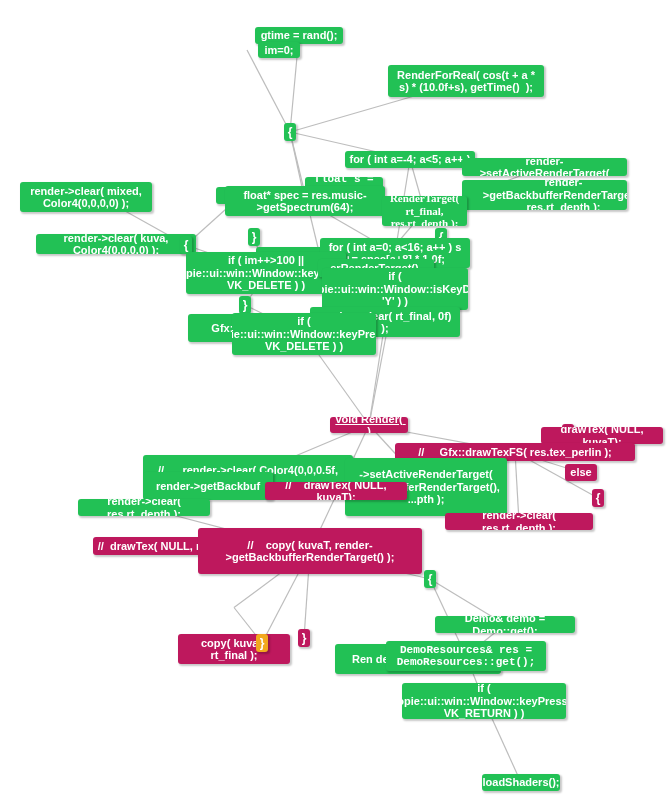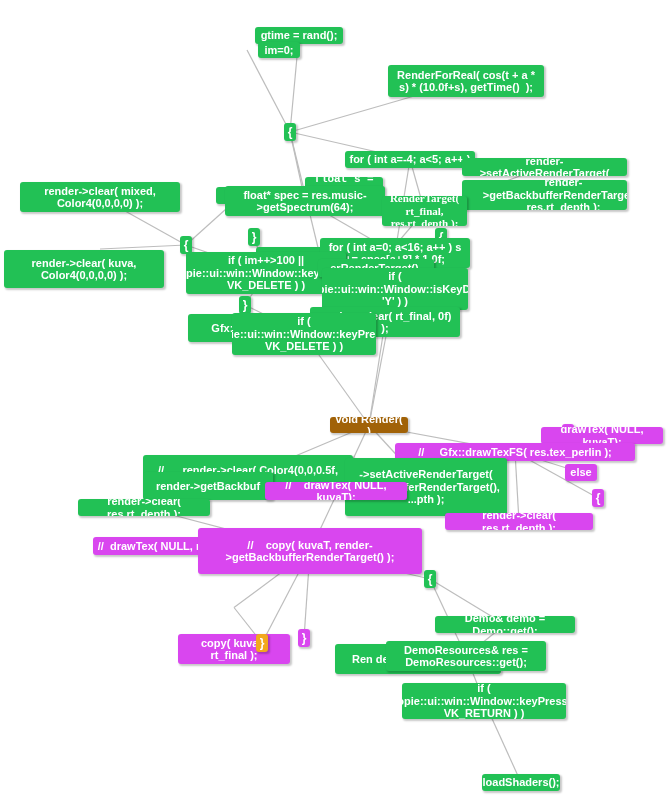--- a/index.html
+++ b/index.html
@@ -39,22 +39,22 @@
     border-radius: 3px;
     white-space: pre-wrap;
     overflow: hidden;
     box-shadow: 1.5px 1.5px 2px rgba(0,0,0,0.22);
     display: flex;
     align-items: center;
     justify-content: center;
     cursor: default;
   }
   .node.green  { background: #22c155; }
-  .node.red    { background: #d946ef; }
-  .node.blue   { background: #a16207; }
+  .node.red    { background: #be185d; }
+  .node.blue   { background: #be185d; text-decoration: underline; }
   .node.orange { background: #f2a81e; }
   .node.brace  { font-size: 12px; padding: 1px 3px; }
 </style>
 </head>
 <body>
 
 <div id="canvas">
   <svg id="edge-layer" width="672" height="800" viewBox="0 0 672 800">
       <line x1="247" y1="50" x2="290" y2="132" stroke="#bdbdbd" stroke-width="1.2"></line>
       <line x1="299" y1="35.5" x2="290" y2="132" stroke="#bdbdbd" stroke-width="1.2"></line>
@@ -111,23 +111,23 @@
       <div class="node green" style="left: 255px; top: 27px; width: 88px; height: 17px;"><span>gtime = rand();</span></div>
       <div class="node green" style="left: 226px; top: 42px; width: 42px; height: 16px; margin-left: 32px;"><span>im=0;</span></div>
       <div class="node green" style="left: 388px; top: 65px; width: 156px; height: 32px;"><span>RenderForReal( cos(t + a * s) * (10.0f+s), getTime()  );</span></div>
       <div class="node green brace" style="left: 284px; top: 123px; width: 12px; height: 18px;"><span>{</span></div>
       <div class="node green" style="left: 345px; top: 151px; width: 130px; height: 17px;"><span>for ( int a=-4; a&lt;5; a++ )</span></div>
       <div class="node green" style="left: 462px; top: 158px; width: 165px; height: 18px;"><span>render-&gt;setActiveRenderTarget(</span></div>
       <div class="node green" style="left: 462px; top: 180px; width: 165px; height: 30px; padding-left: 42px;"><span>render-&gt;getBackbufferRenderTarget(), res.rt_depth );</span></div>
       <div class="node green" style="left: 305px; top: 177px; width: 78px; height: 17px; font-family: Liberation Mono, monospace;"><span>float s = 0.05f;</span></div>
       <div class="node green" style="left: 216px; top: 187px; width: 50px; height: 17px;"><span>float</span></div>
       <div class="node green" style="left: 225px; top: 186px; width: 160px; height: 30px;"><span>float* spec = res.music-&gt;getSpectrum(64);</span></div>
-      <div class="node green" style="left: 20px; top: 182px; width: 160px; height: 30px;"><span>render-&gt;clear( mixed, Color4(0,0,0,0) );</span></div>
+      <div class="node green" style="left: 20px; top: 182px; width: 132px; height: 30px;"><span>render-&gt;clear( mixed, Color4(0,0,0,0) );</span></div>
       <div class="node green" style="left: 382px; top: 196px; width: 85px; height: 30px; font-family: Liberation Serif, serif;"><span>RenderTarget( rt_final, res.rt_depth );</span></div>
-      <div class="node green" style="left: 4px; top: 234px; width: 160px; height: 38px; margin-top: 16px;"><span>render-&gt;clear( kuva, Color4(0,0,0,0) );</span></div>
+      <div class="node green" style="left: 36px; top: 234px; width: 160px; height: 20px;"><span>render-&gt;clear( kuva, Color4(0,0,0,0) );</span></div>
       <div class="node green brace" style="left: 180px; top: 236px; width: 12px; height: 18px;"><span>{</span></div>
       <div class="node green brace" style="left: 248px; top: 228px; width: 12px; height: 18px;"><span>}</span></div>
       <div class="node green brace" style="left: 435px; top: 228px; width: 12px; height: 18px;"><span>{</span></div>
       <div class="node green" style="left: 256px; top: 247px; width: 128px; height: 18px;"><span>//      rand</span></div>
       <div class="node green" style="left: 320px; top: 238px; width: 150px; height: 30px;"><span>for ( int a=0; a&lt;16; a++ ) s += spec[a+8] * 1.0f;</span></div>
       <div class="node green" style="left: 186px; top: 252px; width: 160px; height: 42px;"><span>if ( im++&gt;100 || poopie::ui::win::Window::keyPressed( VK_DELETE ) )</span></div>
       <div class="node green" style="left: 318px; top: 259px; width: 116px; height: 18px;"><span>erRenderTarget(),</span></div>
       <div class="node green" style="left: 322px; top: 268px; width: 146px; height: 42px;"><span>if ( !poopie::ui::win::Window::isKeyDown( 'Y' ) )</span></div>
       <div class="node green" style="left: 310px; top: 307px; width: 150px; height: 30px;"><span>render-&gt;clear( rt_final, 0f) );</span></div>
       <div class="node green brace" style="left: 239px; top: 296px; width: 12px; height: 18px;"><span>}</span></div>
@@ -146,17 +146,17 @@
       <div class="node green" style="left: 78px; top: 499px; width: 132px; height: 17px;"><span>render-&gt;clear( res.rt_depth );</span></div>
       <div class="node red" style="left: 445px; top: 513px; width: 148px; height: 17px;"><span>render-&gt;clear( res.rt_depth );</span></div>
       <div class="node red" style="left: 93px; top: 537px; width: 112px; height: 18px;"><span>//  drawTex( NULL, r</span></div>
       <div class="node red" style="left: 198px; top: 528px; width: 224px; height: 46px;"><span>//    copy( kuvaT, render-&gt;getBackbufferRenderTarget() );</span></div>
       <div class="node green brace" style="left: 424px; top: 570px; width: 12px; height: 18px;"><span>{</span></div>
       <div class="node red" style="left: 178px; top: 634px; width: 112px; height: 30px;"><span>copy( kuvaT, rt_final );</span></div>
       <div class="node orange brace" style="left: 256px; top: 634px; width: 12px; height: 18px;"><span>}</span></div>
       <div class="node red brace" style="left: 298px; top: 629px; width: 12px; height: 18px;"><span>}</span></div>
       <div class="node green" style="left: 435px; top: 616px; width: 140px; height: 17px;"><span>Demo&amp; demo = Demo::get();</span></div>
       <div class="node green" style="left: 335px; top: 644px; width: 166px; height: 30px;"><span>Ren demo.getRenderer();</span></div>
-      <div class="node green" style="left: 386px; top: 641px; width: 160px; height: 30px;"><span>DemoResources&amp; res = DemoResources::get();</span></div>
+      <div class="node green" style="left: 386px; top: 641px; width: 160px; height: 30px; font-family: Liberation Mono, monospace;"><span>DemoResources&amp; res = DemoResources::get();</span></div>
       <div class="node green" style="left: 402px; top: 683px; width: 164px; height: 36px;"><span>if ( poopie::ui::win::Window::keyPressed( VK_RETURN ) )</span></div>
       <div class="node green" style="left: 482px; top: 774px; width: 78px; height: 17px;"><span>loadShaders();</span></div>
     </div>
 </div>
 
 </body></html>

